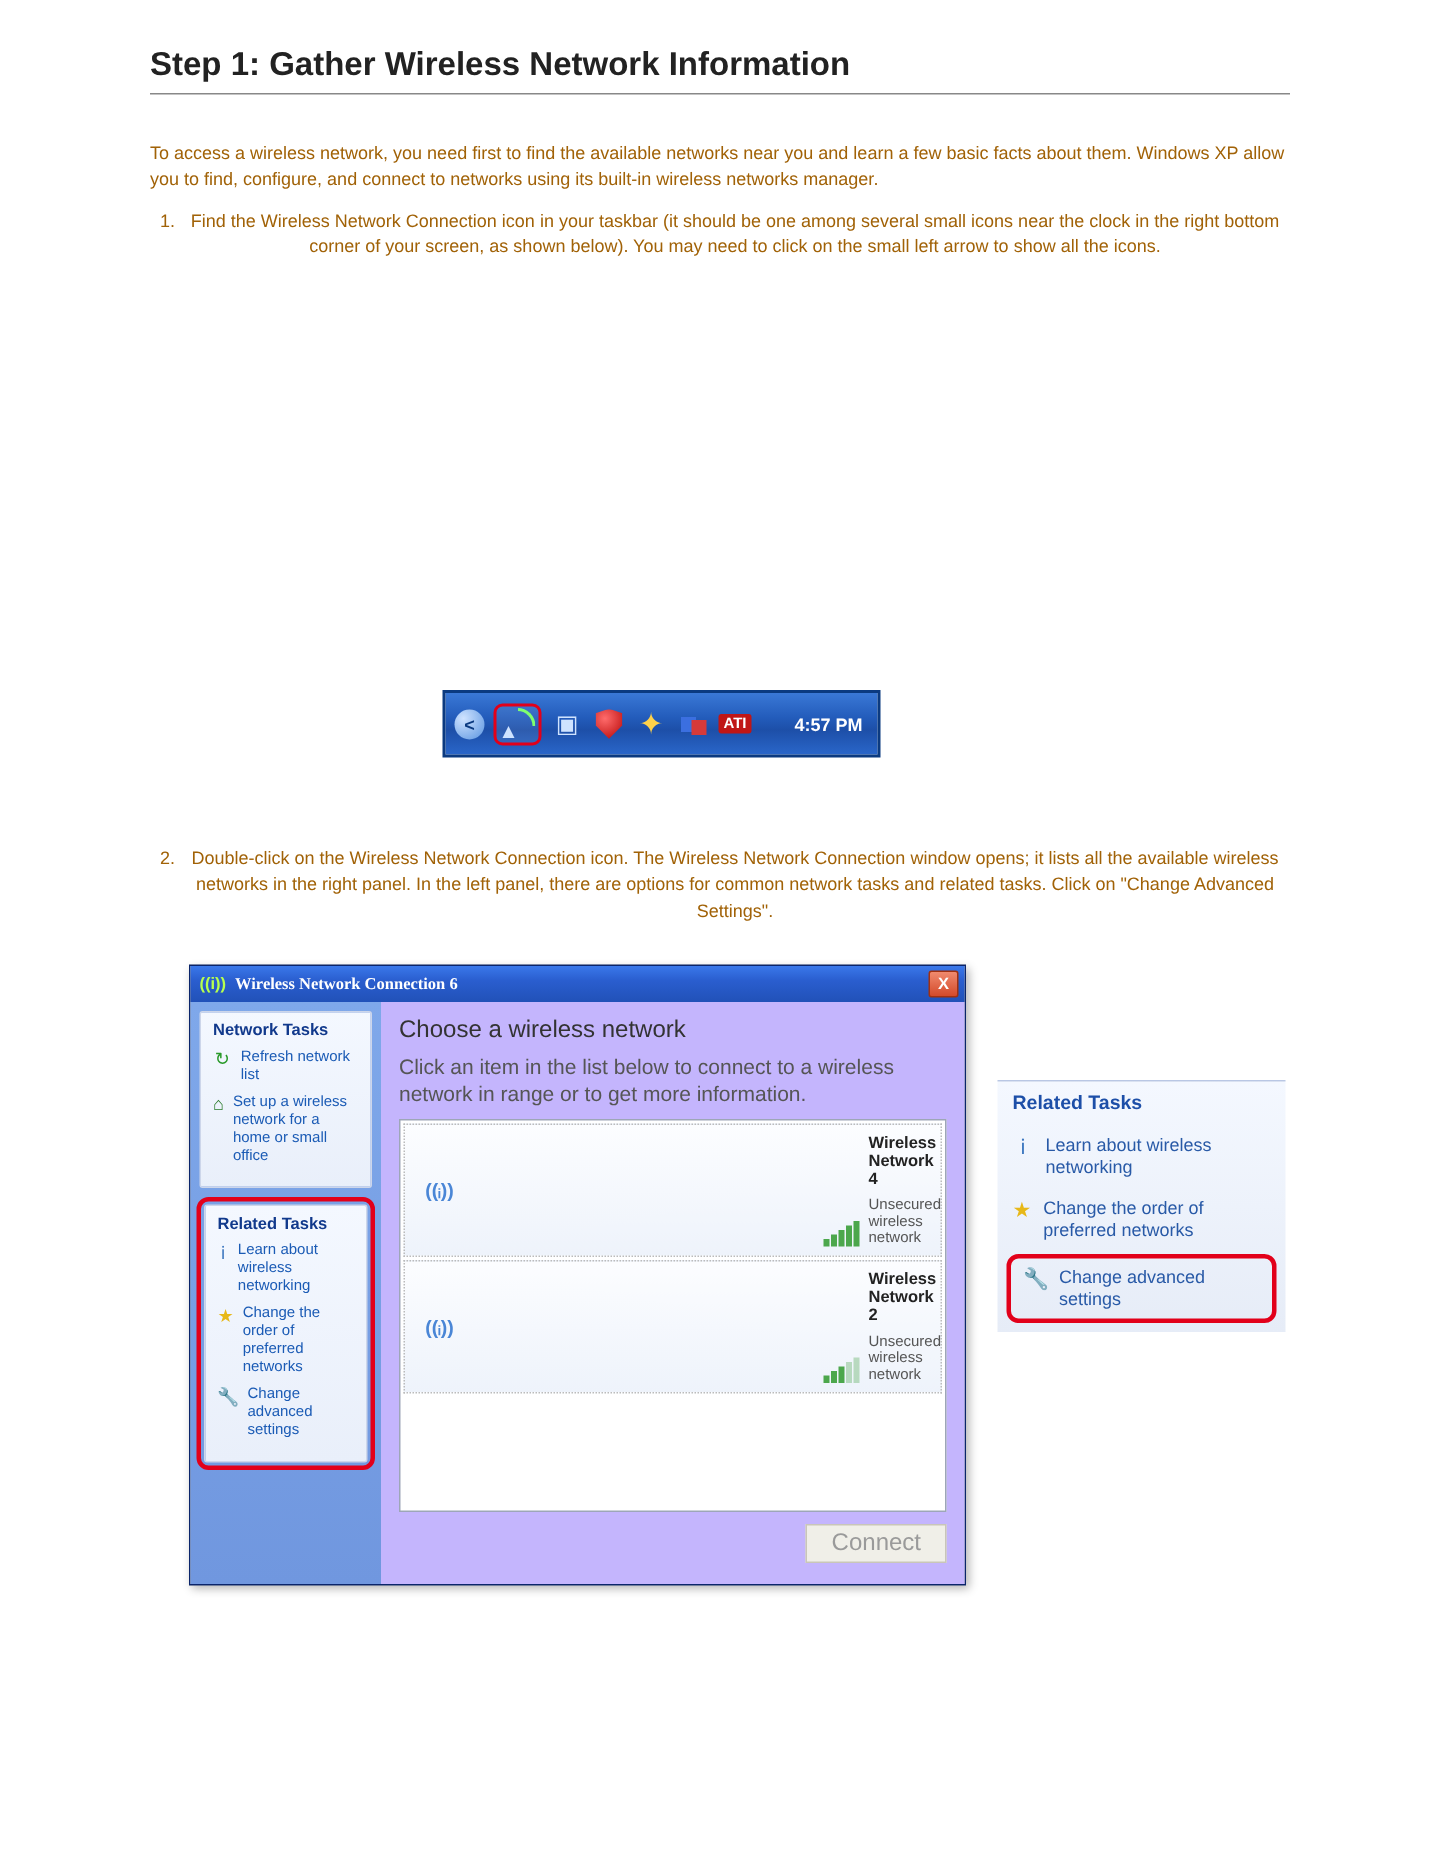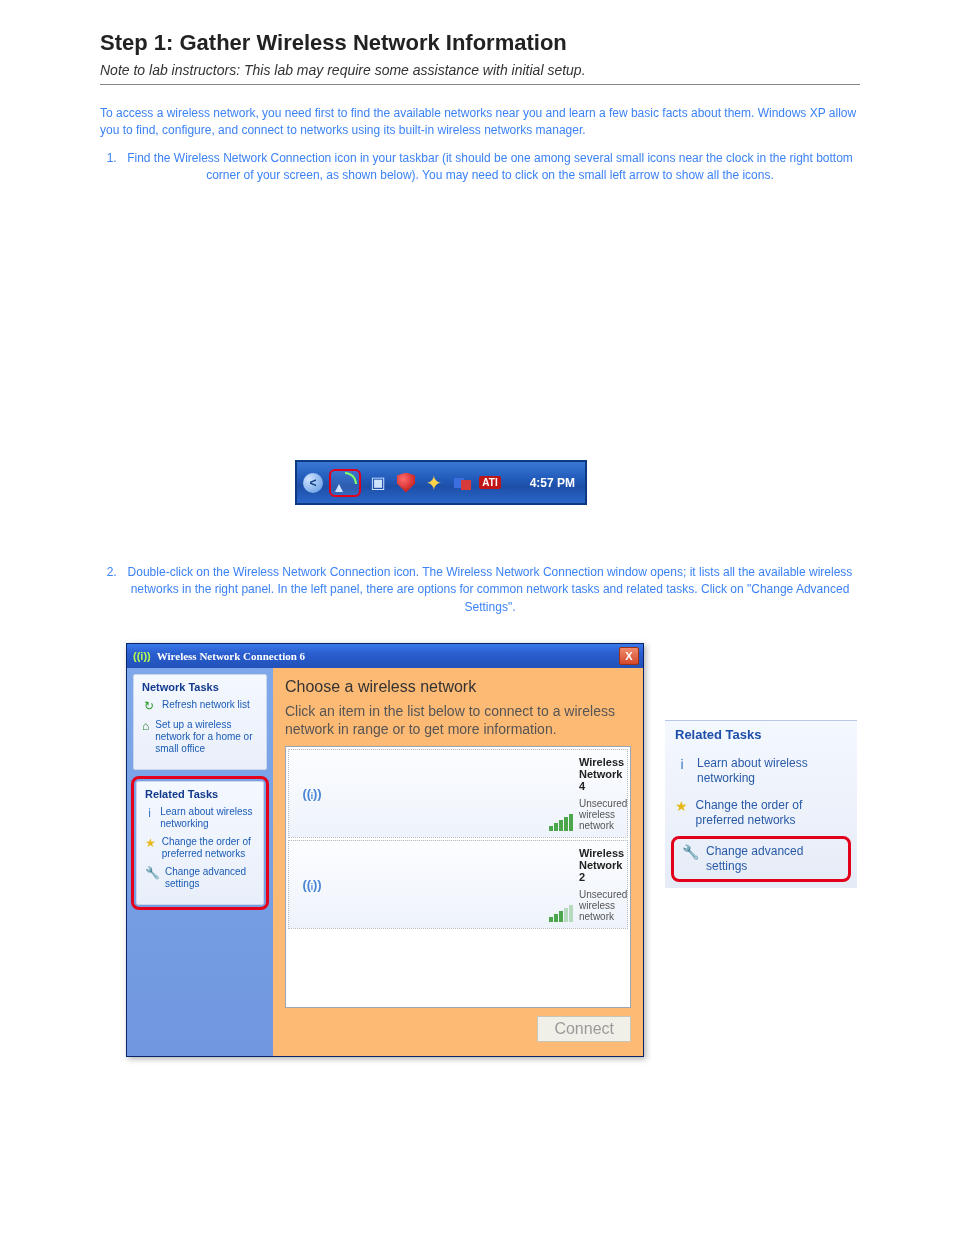--- a/index.html
+++ b/index.html
@@ -12,42 +12,42 @@
   }
   .page-content {
     position: absolute;
     top: 30px;
     left: 100px;
     width: 760px;
   }
   .page-header {
     border-bottom: 1px solid #888;
     padding-bottom: 6px;
-    margin-bottom: 20px;
+    margin-bottom: 31px;
   }
   .page-title {
     font-size: 22px;
     font-weight: bold;
     color: #222;
     margin: 0;
   }
   .page-subtitle {
     font-size: 14px;
     font-style: italic;
     color: #333;
     margin: 6px 0 0 0;
   }
   .page-note {
     font-size: 11px;
     color: #c00;
     margin: 2px 0 0 0;
   }
   .body-text {
     font-size: 12px;
-    color: #3b82f6;
+    color: #a16207;
     line-height: 1.45;
   }
   .body-text p {
     margin: 10px 0;
   }
   .body-text ol {
     margin: 10px 0 10px 20px;
     padding: 0;
     text-align: center;
   }
@@ -161,21 +161,21 @@
     width:18px; height:16px;
     background: linear-gradient(#f08a6e,#d44a2a);
     border:1px solid #a03010;
     color:#fff; font-size:11px; font-weight:bold;
     display:flex;align-items:center;justify-content:center;
     border-radius:2px;
     cursor:pointer;
   }
   .win-body { display:flex; }
   .sidebar {
-    width: 146px;
+    width: 127px;
     background: linear-gradient(#7fa8ea, #7097df);
     padding: 6px;
     box-sizing: border-box;
     display:flex;flex-direction:column;gap:8px;
   }
   .panel {
     background: linear-gradient(#f4f8ff, #e9effa);
     border: 1px solid #cdd6ea;
     border-radius: 2px;
     padding: 6px 8px 8px;
@@ -199,21 +199,21 @@
   .task-link .ti { width:14px; text-align:center; font-size:12px; }
   .red-frame {
     border: 3px solid #e2001a;
     border-radius: 8px;
     padding: 2px;
     margin: -2px;
   }
 
   .main {
     flex:1;
-    background: #fdba74;
+    background: #c4b5fd;
     padding: 10px 12px;
     box-sizing: border-box;
     display:flex;flex-direction:column;
     min-height: 388px;
   }
   .main-title {
     font-size: 16px;
     color: #333;
     margin: 0 0 6px 0;
   }
@@ -307,21 +307,20 @@
     margin: 2px 6px 6px;
     padding: 1px 2px;
   }
 </style>
 </head>
 <body>
 
 <div class="page-content">
   <div class="page-header">
     <h1 class="page-title">Step 1: Gather Wireless Network Information</h1>
-    <p class="page-subtitle">Note to lab instructors: This lab may require some assistance with initial setup.</p>
   </div>
   <div class="body-text">
     <p>To access a wireless network, you need first to find the available networks near you and learn a few basic facts about them. Windows XP allow you to find, configure, and connect to networks using its built-in wireless networks manager.</p>
     <ol>
       <li>Find the Wireless Network Connection icon in your taskbar (it should be one among several small icons near the clock in the right bottom corner of your screen, as shown below). You may need to click on the small left arrow to show all the icons.</li>
     </ol>
   </div>
 </div>
 
 <div class="systray">

